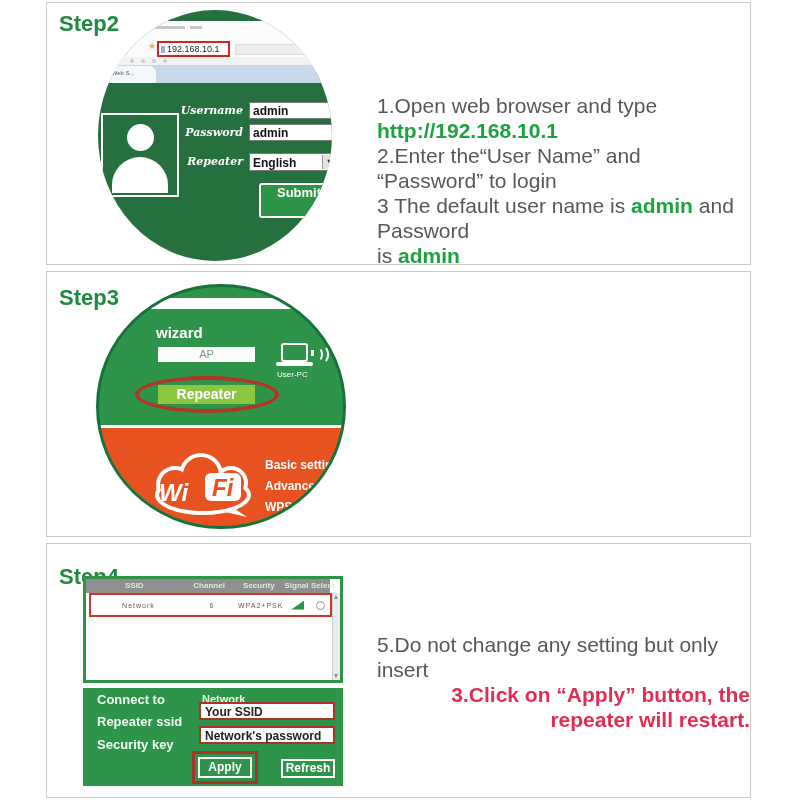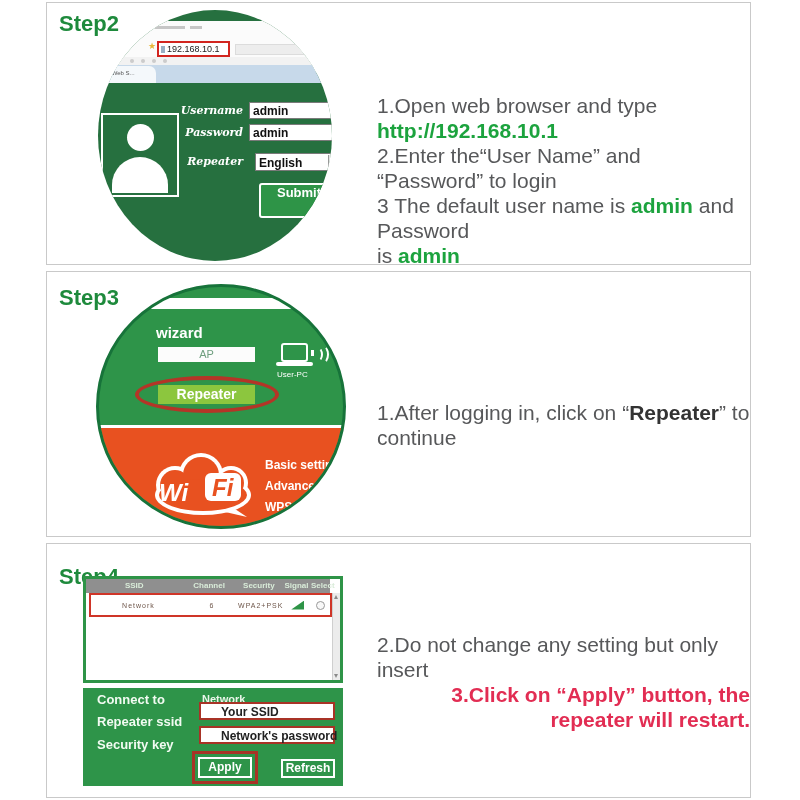--- a/index.html
+++ b/index.html
@@ -61,21 +61,21 @@
   .lbl{position:absolute;width:92px;text-align:right;color:#fff;
        font-family:"DejaVu Serif",serif;font-style:italic;font-weight:bold;font-size:11px;}
   #lbl-username{left:53px;top:94px;}
   #lbl-password{left:53px;top:116px;}
   #lbl-language{left:53px;top:145px;}
   .inp{position:absolute;left:151px;width:89px;height:17px;background:#fff;
        border:1px solid #7a7a7a;box-sizing:border-box;font-size:12px;font-weight:bold;
        color:#111;padding:1px 0 0 3px;}
   #inp-username{top:92px;}
   #inp-password{top:114px;}
-  .sel{position:absolute;left:157px;top:143px;width:89px;height:18px;background:#fff;
+  .sel{position:absolute;left:151px;top:143px;width:89px;height:18px;background:#fff;
        border:1px solid #7a7a7a;box-sizing:border-box;font-size:12px;font-weight:bold;
        color:#111;padding:2px 0 0 3px;}
   .sel-arrow{position:absolute;right:1px;top:1px;width:13px;height:14px;background:#e4e4e4;
              border-left:1px solid #999;font-size:8px;line-height:14px;text-align:center;color:#333;}
   .submit-btn{position:absolute;left:161px;top:173px;width:80px;height:35px;
               background:#2e9447;border:2px solid #fff;border-radius:3px;color:#fff;
               font-weight:bold;font-size:13px;text-align:center;line-height:16px;
               box-sizing:border-box;}
 
   
@@ -129,21 +129,21 @@
         border-top:4px solid #8a8a8a;}
 
   .rep-form{position:absolute;left:36px;top:144px;width:260px;height:98px;background:#2e9449;}
   .f-lbl{position:absolute;left:14px;color:#f2fbf2;font-weight:bold;font-size:13px;}
   #lbl-connect{top:4px;}
   #lbl-repssid{top:26px;}
   #lbl-seckey{top:49px;}
   .f-val{position:absolute;left:119px;top:5px;color:#eaf6ea;font-size:11px;font-weight:bold;}
   .f-inp{position:absolute;left:116px;width:136px;height:18px;background:#fff;
          border:2px solid #a83326;box-sizing:border-box;font-size:12px;font-weight:bold;
-         color:#222;padding:1px 0 0 20px;white-space:nowrap;}
+         color:#222;padding:1px 0 0 4px;white-space:nowrap;}
   #inp-repssid{top:14px;}
   #inp-seckey{top:38px;}
   .apply-wrap{position:absolute;left:109px;top:63px;width:66px;height:33px;
               border:3px solid #a83326;box-sizing:border-box;}
   .apply-btn{position:absolute;left:3px;top:3px;right:3px;bottom:3px;background:#2e9449;
              border:2px solid #fff;color:#fff;font-weight:bold;font-size:12px;
              text-align:center;line-height:17px;box-sizing:border-box;}
   .refresh-btn{position:absolute;left:198px;top:71px;width:54px;height:19px;
                border:2px solid #fff;color:#fff;font-weight:bold;font-size:12px;
                text-align:center;line-height:15px;box-sizing:border-box;}
@@ -235,23 +235,20 @@
       <text x="61" y="43" font-family="Liberation Sans, sans-serif" font-size="24" font-style="italic" font-weight="bold" fill="#e85120" id="wifi-fi">Fi</text>
     </svg>
 
     <div class="menu">
       <div>Basic settings</div>
       <div>Advanced</div>
       <div>WPS</div>
     </div>
   </div>
 
-  <div class="instr">
-    <div><span>1.After logging in, click on “</span><span class="bold-dark">Repeater</span><span>” to continue</span></div>
-  </div>
 </section>
 
 <section class="panel" id="panel-step4">
   <div class="step-label">Step4</div>
 
   <div class="net-table">
     <div class="t-header">
       <div class="t-h c1">SSID</div>
       <div class="t-h c2">Channel</div>
       <div class="t-h c3">Security</div>
@@ -282,16 +279,16 @@
     <div class="f-inp" id="inp-repssid">Your SSID</div>
     <div class="f-lbl" id="lbl-seckey">Security key</div>
     <div class="f-inp" id="inp-seckey">Network's password</div>
     <div class="apply-wrap">
       <div class="apply-btn">Apply</div>
     </div>
     <div class="refresh-btn">Refresh</div>
   </div>
 
   <div class="instr">
-    <div>2.Do not change any setting but only insert</div>
+    <div>5.Do not change any setting but only insert</div>
     <div class="warn">3.Click on “Apply” button, the repeater will restart.</div>
   </div>
 </section>
 
 </body></html>

